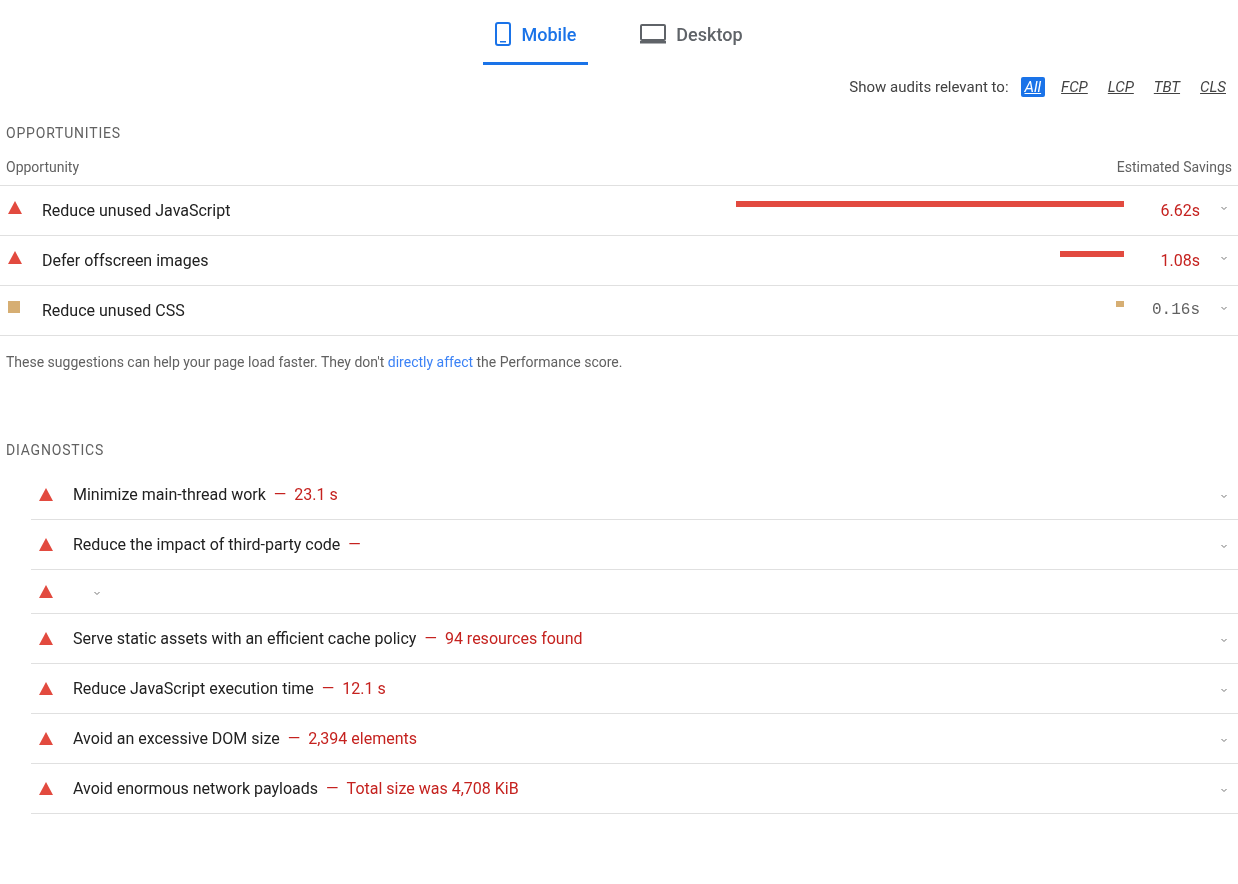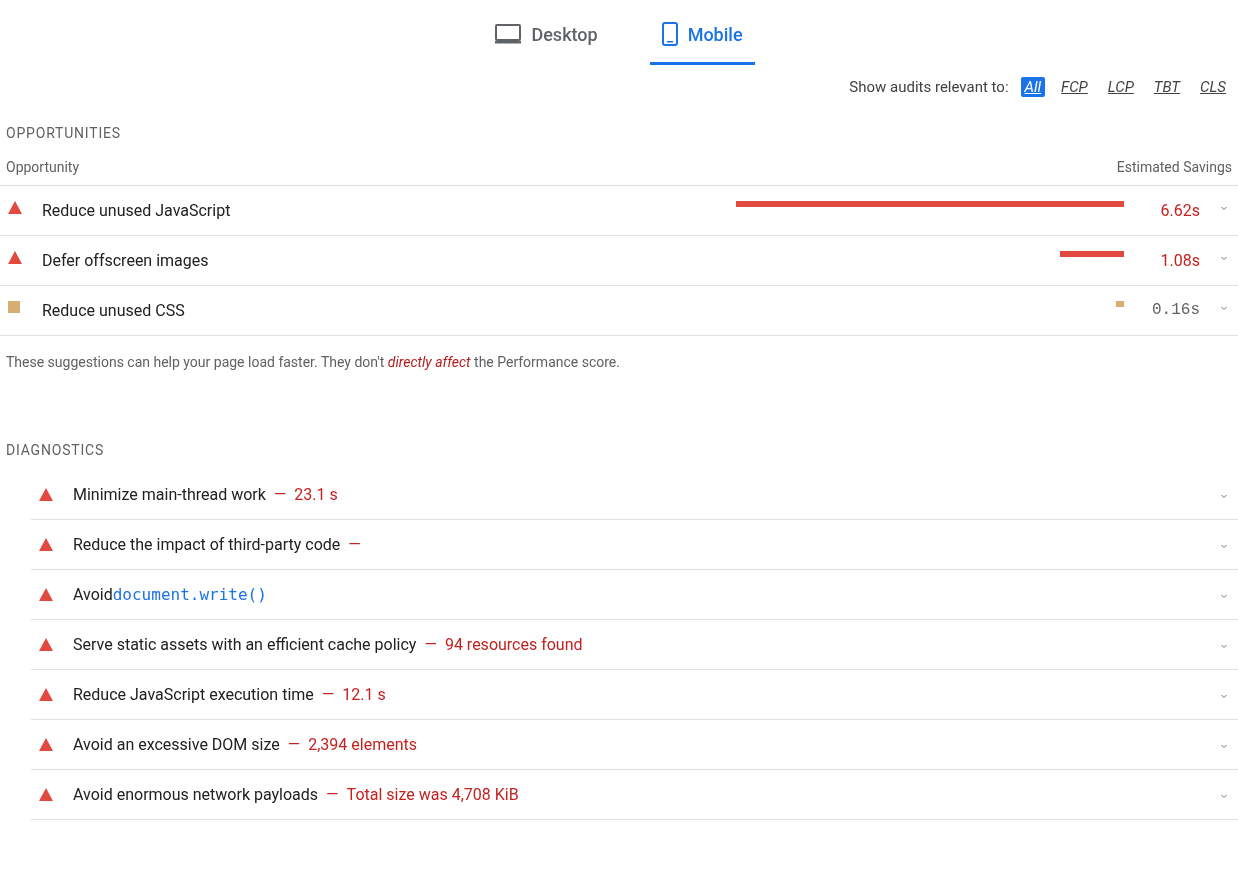--- a/index.html
+++ b/index.html
@@ -98,21 +98,21 @@
     border-bottom: 13px solid #e24a3f;
   }
   .icon-square {
     width: 12px; height: 12px; background:#d6ae73;
   }
   .footnote {
     font-size: 14px;
     color: #616161;
     padding: 18px 6px 6px 6px;
   }
-  .footnote a { color: #b91c1c; text-decoration: none; cursor:pointer;font-style:italic; }
+  .footnote a { color: #3b82f6; text-decoration: none; cursor:pointer; }
   .diag-row {
     display: flex;
     align-items: center;
     padding: 15px 8px;
     border-bottom: 1px solid #e0e0e0;
     cursor: pointer;
     margin-left: 31px;
   }
   .diag-row .status-col { width: 34px; display:flex; }
   .diag-row .text-col { flex:1; font-size:16px; color:#212121; display:flex; align-items:center; flex-wrap:wrap; gap:0; }
@@ -123,38 +123,38 @@
   .chevron {
     width: 12px; height: 12px; display:inline-block;
   }
   .chevron svg { width:12px; height:12px; }
   .section-gap { height: 50px; }
 </style>
 </head>
 <body>
 
 <div class="tabs">
+  <div class="tab active">
+    <span class="device-icon">
+      <svg width="16" height="24" viewBox="0 0 16 24">
+          <rect x="1" y="1" width="14" height="22" rx="2" fill="none" stroke="#1a73e8" stroke-width="2"></rect>
+          <rect x="5" y="19" width="6" height="1.5" fill="#1a73e8"></rect>
+        </svg>
+    </span>
+    <span>Mobile</span>
+  </div>
   <div class="tab">
     <span class="device-icon">
       <svg width="26" height="20" viewBox="0 0 26 20">
           <rect x="1" y="1" width="24" height="15" rx="1" fill="none" stroke="#5f6368" stroke-width="2"></rect>
           <rect x="0" y="17" width="26" height="2.5" fill="#5f6368"></rect>
         </svg>
     </span>
     <span>Desktop</span>
   </div>
-  <div class="tab active">
-    <span class="device-icon">
-      <svg width="16" height="24" viewBox="0 0 16 24">
-          <rect x="1" y="1" width="14" height="22" rx="2" fill="none" stroke="#1a73e8" stroke-width="2"></rect>
-          <rect x="5" y="19" width="6" height="1.5" fill="#1a73e8"></rect>
-        </svg>
-    </span>
-    <span>Mobile</span>
-  </div>
 </div>
 
 <div class="filter-row">
   <span>Show audits relevant to:</span>
   <span class="chip active">All</span>
   <span class="chip">FCP</span>
   <span class="chip">LCP</span>
   <span class="chip">TBT</span>
   <span class="chip">CLS</span>
 </div>
@@ -254,24 +254,20 @@
       <div class="chev-col">
         <span class="chevron"><svg viewBox="0 0 24 24">
             <path d="M7 10l5 5 5-5" fill="none" stroke="#757575" stroke-width="2"></path>
           </svg></span>
       </div>
     </div>
     <div class="diag-row">
       <div class="status-col">
         <span class="icon-triangle"></span>
       </div>
-      <div class="text-col">
-        <span>Avoid </span>
-        <span class="code">document.write()</span>
-      </div>
       <div class="chev-col">
         <span class="chevron"><svg viewBox="0 0 24 24">
             <path d="M7 10l5 5 5-5" fill="none" stroke="#757575" stroke-width="2"></path>
           </svg></span>
       </div>
     </div>
     <div class="diag-row">
       <div class="status-col">
         <span class="icon-triangle"></span>
       </div>

